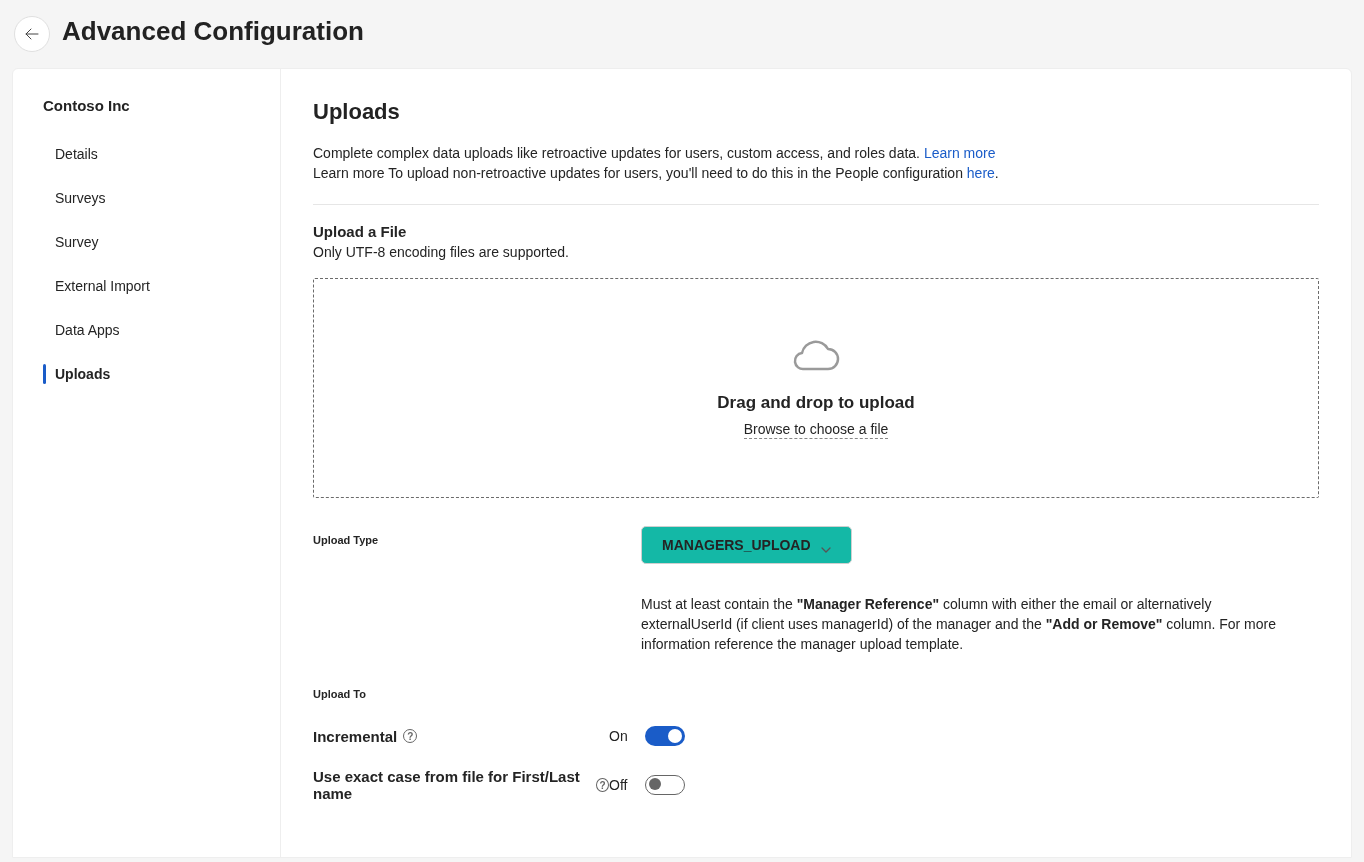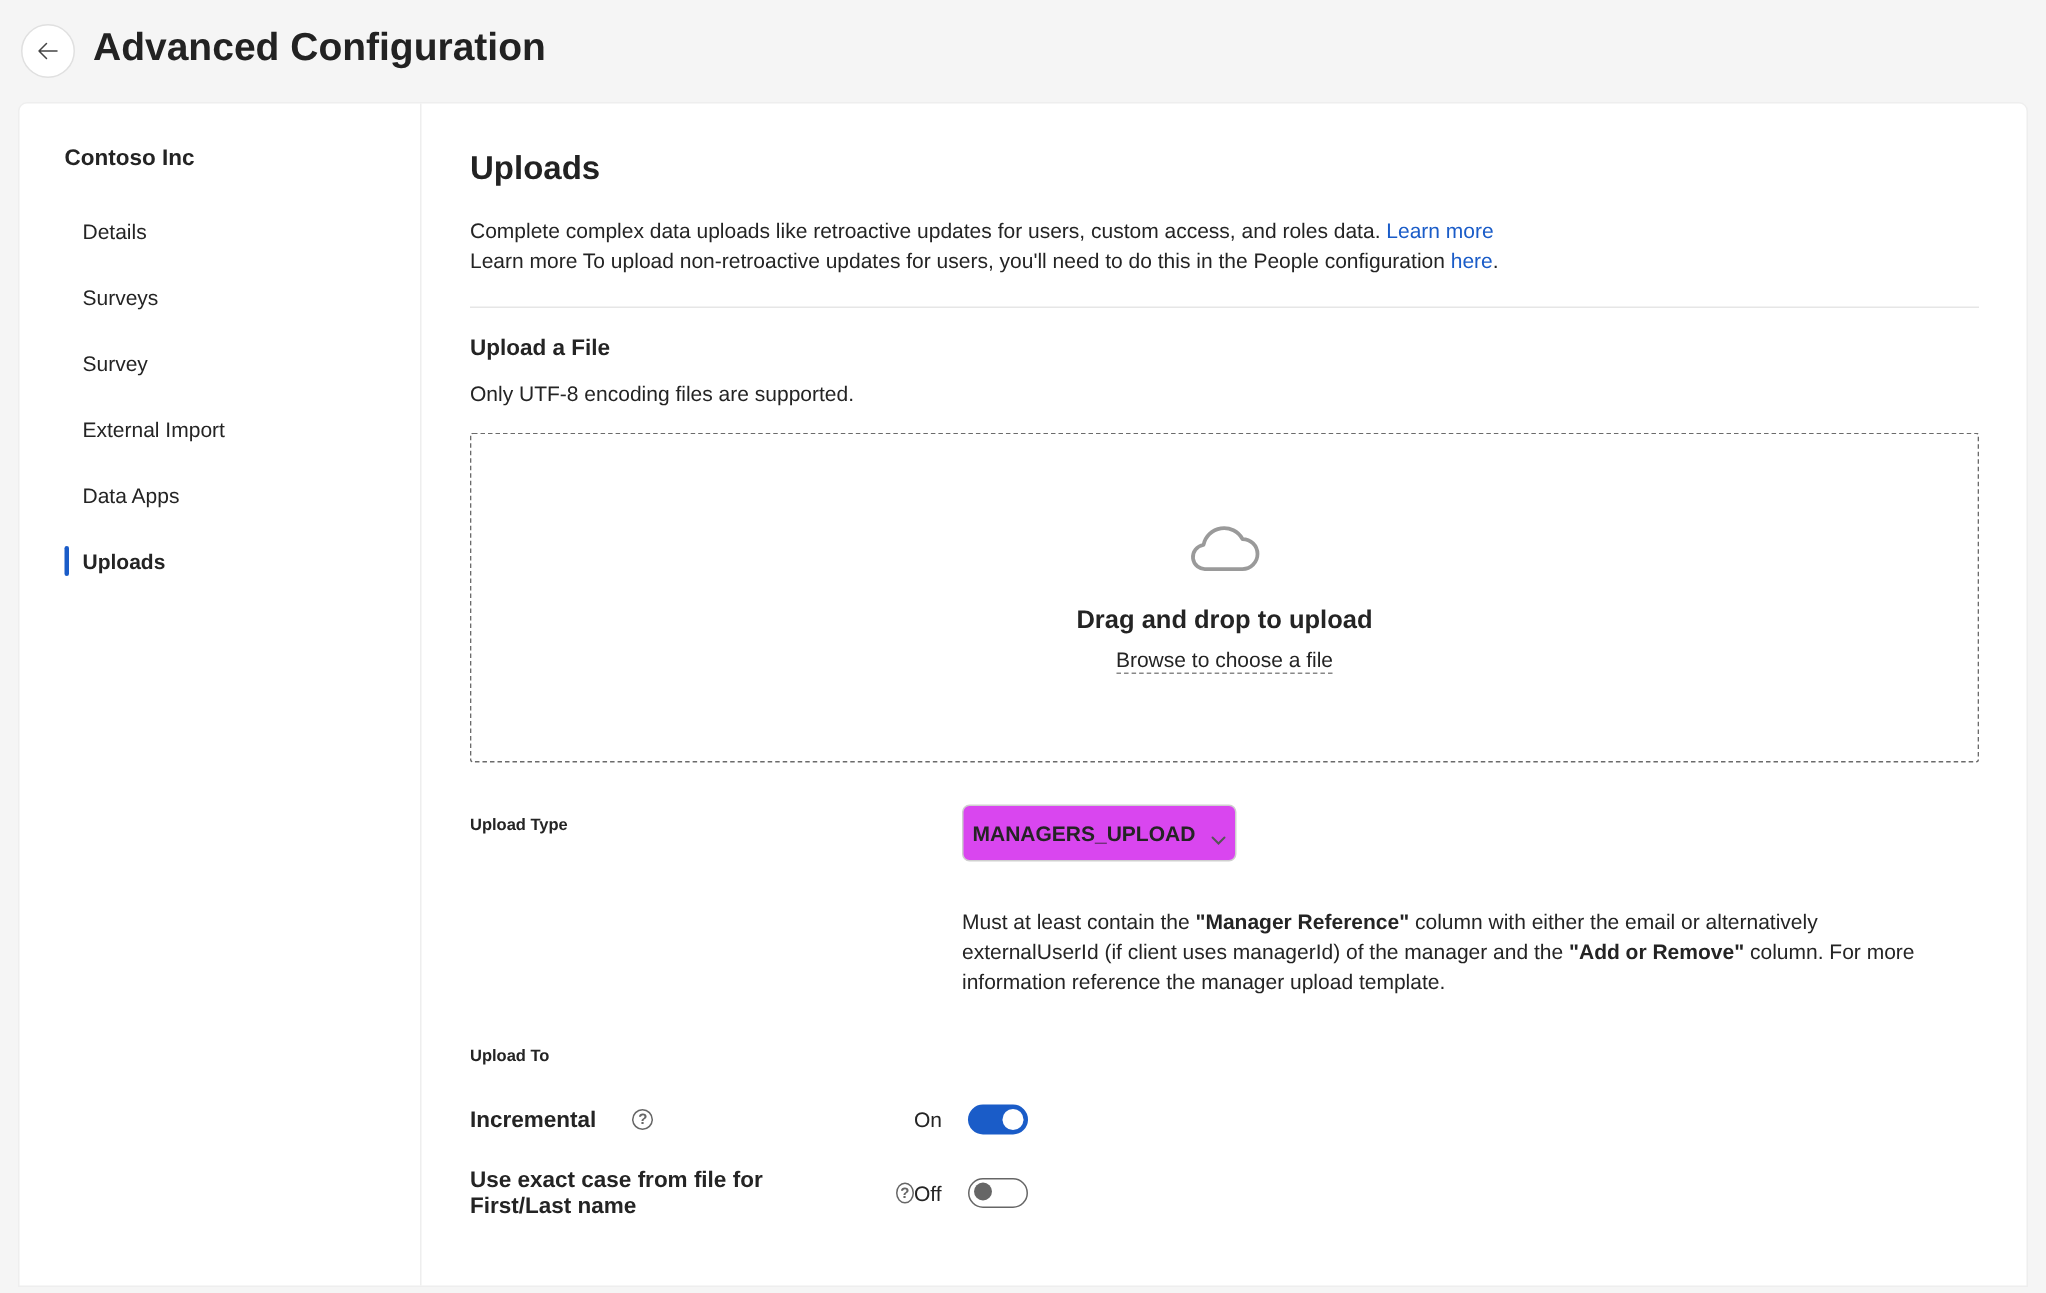--- a/index.html
+++ b/index.html
@@ -100,21 +100,21 @@
     }
     hr.divider {
       border: none;
       border-top: 1px solid #e6e6e6;
       margin: 20px 0 18px 0;
     }
     .subheading {
       font-size: 15px;
       font-weight: 600;
       color: #242424;
-      margin-bottom: 14px;
+      margin-bottom: 4px;
     }
     .note {
       font-size: 14px;
       color: #242424;
       margin-bottom: 18px;
     }
     .dropzone {
       border: 1px dashed #6b6b6b;
       border-radius: 2px;
       height: 220px;
@@ -154,24 +154,24 @@
       align-items: center;
       gap: 6px;
     }
     .form-value-col {
       flex: 1;
       display: flex;
       align-items: center;
       gap: 18px;
     }
     .select-btn {
-      background: #d946ef;
+      background: #14b8a6;
       border: 1px solid #cfcfcf;
       border-radius: 5px;
-      padding: 10px 6px;
+      padding: 10px 20px;
       font-size: 14px;
       font-weight: 600;
       color: #242424;
       display: inline-flex;
       align-items: flex-end;
       gap: 10px;
       cursor: pointer;
     }
     .helper-text {
       font-size: 14px;
@@ -188,21 +188,21 @@
       align-items: center;
       margin-bottom: 22px;
     }
     .toggle-label {
       width: 296px;
       font-size: 15px;
       font-weight: 600;
       color: #242424;
       display: flex;
       align-items: center;
-      gap: 24px;
+      gap: 6px;
     }
     .toggle-state {
       font-size: 14px;
       color: #242424;
       margin-right: 12px;
       min-width: 24px;
     }
     .toggle {
       width: 40px;
       height: 20px;

